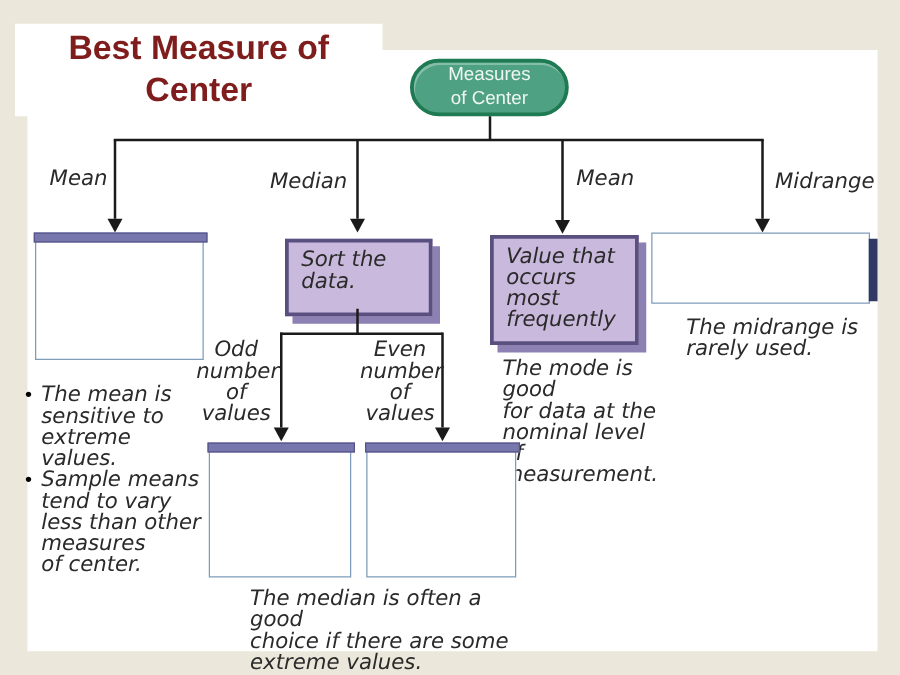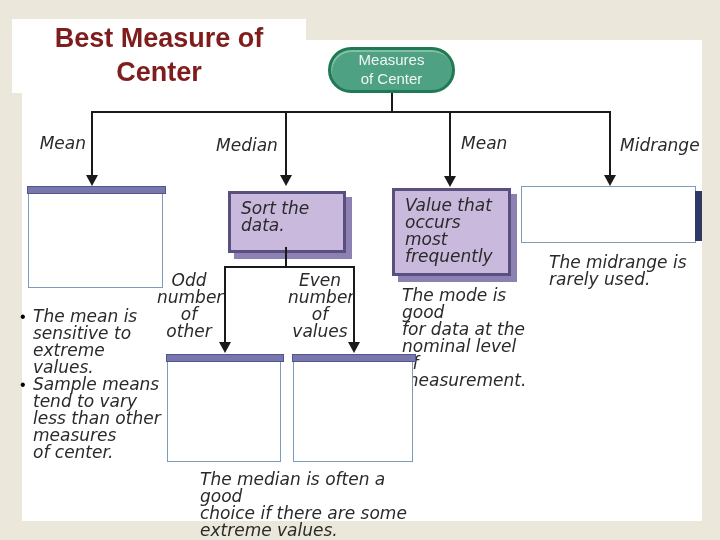--- a/index.html
+++ b/index.html
@@ -140,21 +140,21 @@
   <div class="line" style="left:285px; top:247px; width:1.5px; height:20px;"></div>
   <div class="line" style="left:224px; top:266px; width:130px; height:1.5px;"></div>
   <div class="line" style="left:224px; top:266px; width:1.5px; height:76px;"></div>
   <div class="arrow" style="left:219px; top:342px;"></div>
   <div class="line" style="left:353px; top:266px; width:1.5px; height:76px;"></div>
   <div class="arrow" style="left:348px; top:342px;"></div>
 
   <div class="hand" style="left:157px; top:272px; width:64px; text-align:center;">Odd
 number
 of
-other</div>
+values</div>
   <div class="hand" style="left:288px; top:272px; width:64px; text-align:center;">Even
 number
 of
 values</div>
 
   <div class="empty-box" style="left:167px; top:355px; width:114px; height:107px;">
     <div class="bar-top"></div>
   </div>
   <div class="empty-box" style="left:293px; top:355px; width:120px; height:107px;">
     <div class="bar-top"></div>

